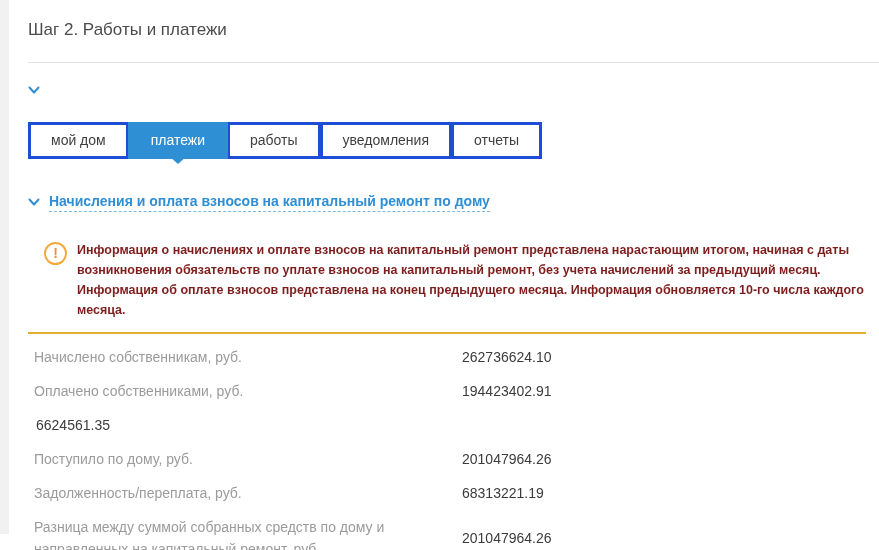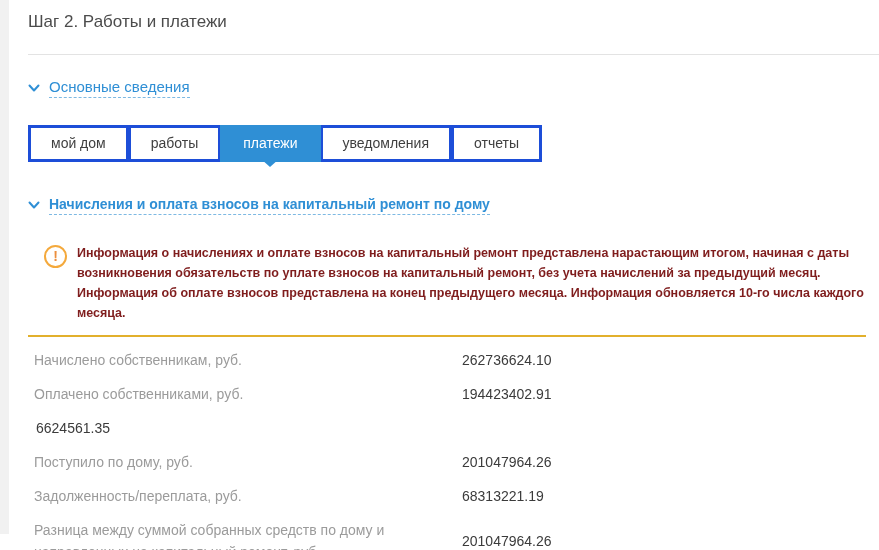--- a/index.html
+++ b/index.html
@@ -14,21 +14,21 @@
   }
   .left-strip {
     position: absolute; left: 0; top: 0;
     width: 9px; height: 534px;
     background: #f1f1f1;
   }
   .content {
     position: absolute; left: 28px; top: 0; right: 0;
   }
   .page-title {
-    margin: 0; padding-top: 12px;
+    margin: 0; padding-top: 20px;
     font-size: 17px; font-weight: 400;
     color: #4c4c4c;
   }
   .divider {
     border: none;
     border-top: 1px solid #e3e3e3;
     margin: 22px 0 0 0;
   }
   .section-toggle {
     margin-top: 23px;
@@ -142,27 +142,26 @@
   <h1 class="page-title">Шаг 2. Работы и платежи</h1>
 
   <hr class="divider">
 
   <div class="section-toggle">
     <span class="chev">
       <svg width="12" height="9" viewBox="0 0 12 9">
           <path d="M1.5 1.5 L6 6.5 L10.5 1.5" fill="none" stroke="#2f8fd5" stroke-width="2" stroke-linecap="round" stroke-linejoin="round"></path>
         </svg>
     </span>
-    <span class="toggle-link">Основные сведения</span>
   </div>
 
   <div class="tabs">
     <div class="tab">мой дом</div>
+    <div class="tab active">платежи</div>
     <div class="tab">работы</div>
-    <div class="tab active">платежи</div>
     <div class="tab">уведомления</div>
     <div class="tab">отчеты</div>
   </div>
 
   <div class="section-toggle second">
     <span class="chev">
       <svg width="12" height="9" viewBox="0 0 12 9">
           <path d="M1.5 1.5 L6 6.5 L10.5 1.5" fill="none" stroke="#2f8fd5" stroke-width="2" stroke-linecap="round" stroke-linejoin="round"></path>
         </svg>
     </span>

